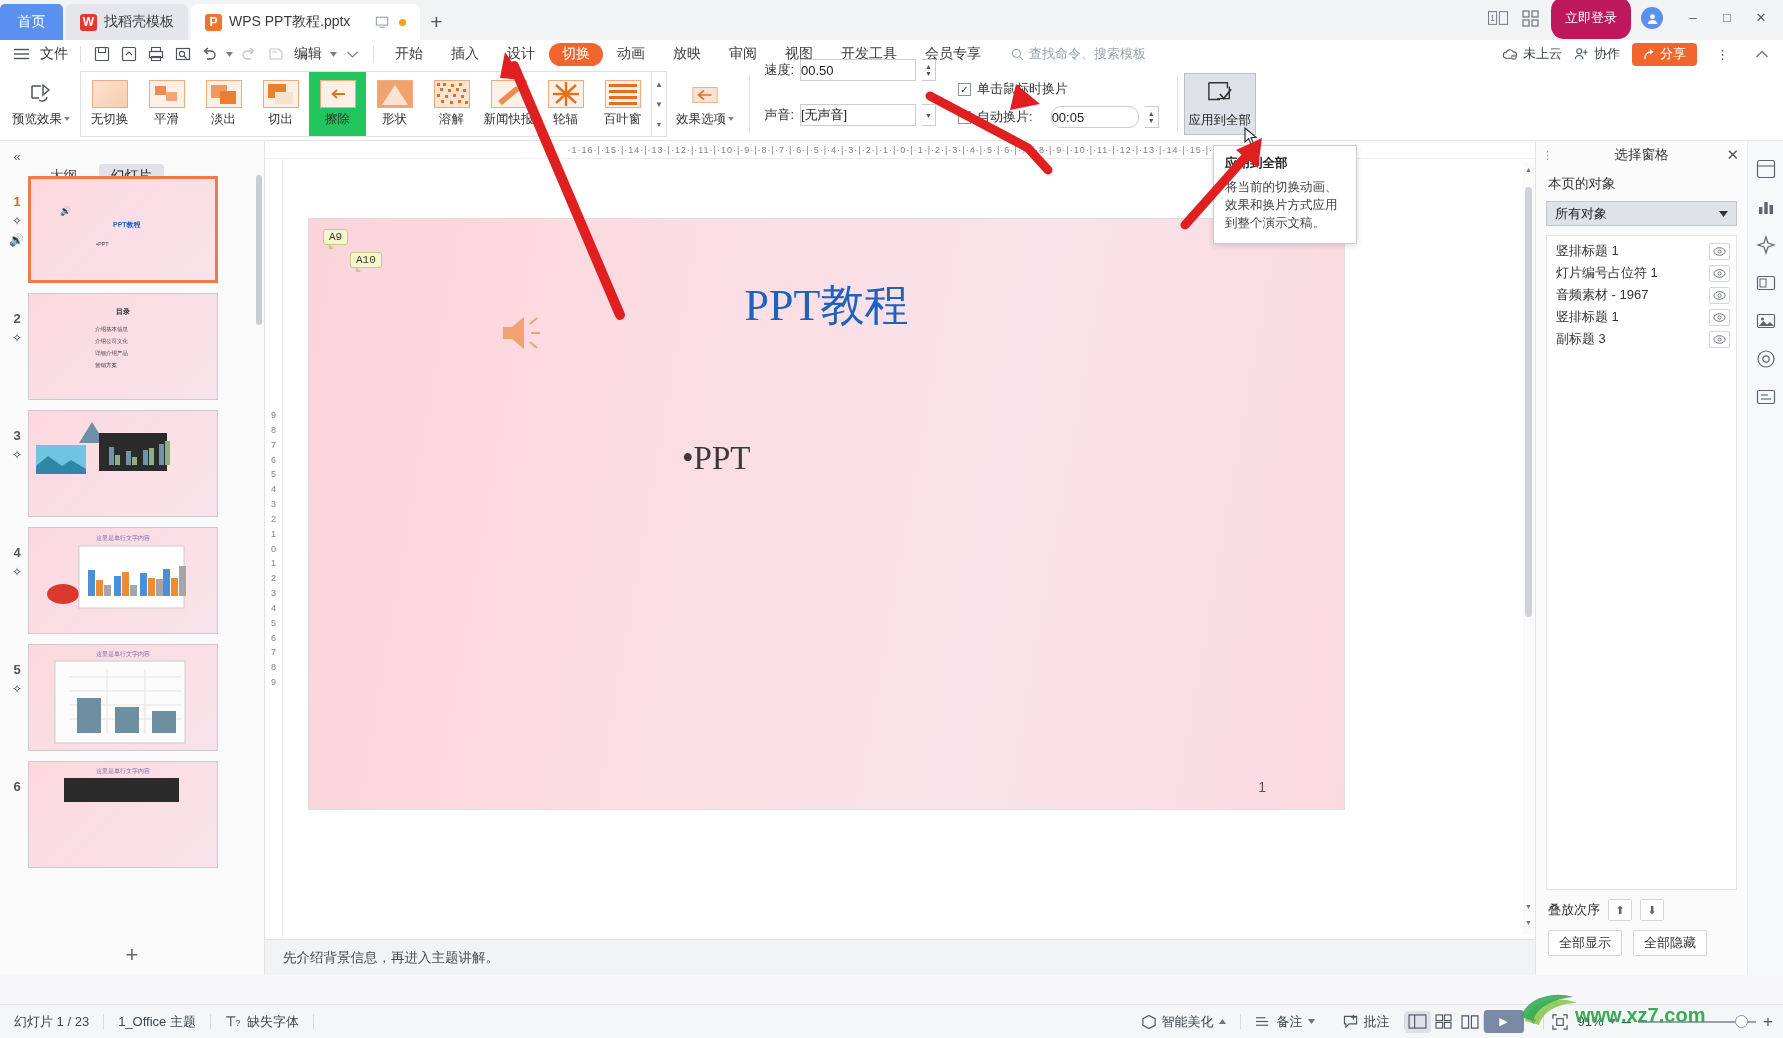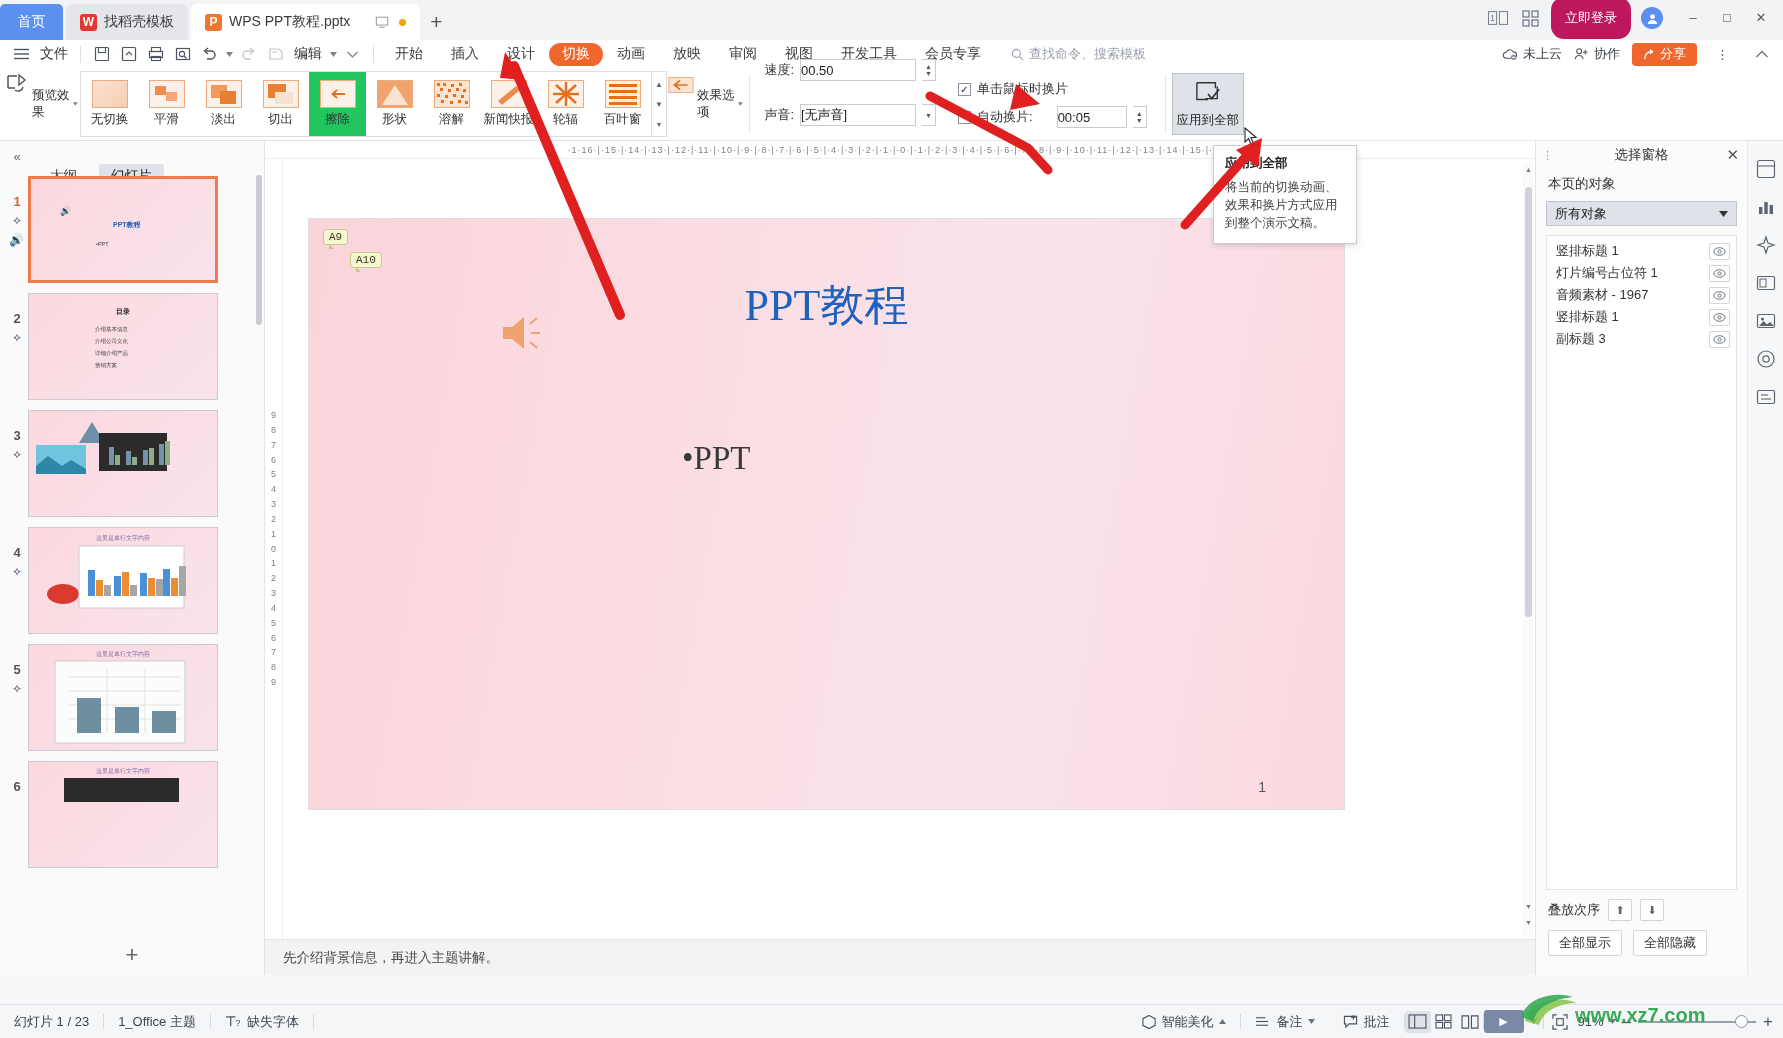--- a/index.html
+++ b/index.html
@@ -91,21 +91,21 @@
     display: flex; align-items: center; gap: 4px; padding: 0 11px; font-size: 13px;
   }
 
   
   .ribbon {
     position: absolute; left: 0; top: 68px; width: 1783px; height: 73px;
     background: #ffffff; border-bottom: 1px solid #e3e5e9;
     display: flex; align-items: center; padding-left: 4px;
   }
   .rb-big {
-    width: 74px; height: 66px; display: flex; flex-direction: row; 
+    width: 74px; height: 66px; display: flex; flex-direction: column; align-items: center;
     justify-content: center; gap: 2px; font-size: 12.5px; color: #333;
   }
   .rb-big .ic { width: 28px; height: 28px; display:flex; align-items:center; justify-content:center; }
   .gal-wrap {
     display: flex; align-items: stretch; border: 1px solid #dcdfe4; height: 66px;
     margin-left: 2px; background: #fff;
   }
   .gal-item {
     width: 57px; display: flex; flex-direction: column; align-items: center;
     justify-content: center; gap: 3px; font-size: 12.5px; color: #333;
@@ -659,21 +659,21 @@
     </div>
 
     <div style="display:flex;flex-direction:column;justify-content:center;margin-left:22px;">
       <div class="chk-row">
         <span class="cbox">✓</span>
         <span>单击鼠标时换片</span>
       </div>
       <div class="chk-row" style="margin-bottom:0">
         <span class="cbox"></span>
         <span>自动换片:</span>
-        <span class="inp" style="width:70px;margin-left:18px;">00:05</span>
+        <span class="inp" style="width:88px;margin-left:12px;border-radius:10px;">00:05</span>
         <span class="spin">
             <span>▲</span>
             <span>▼</span>
           </span>
       </div>
     </div>
 
     <div class="rb-sep" style="margin-left:18px;"></div>
 
     <div class="apply-all">

